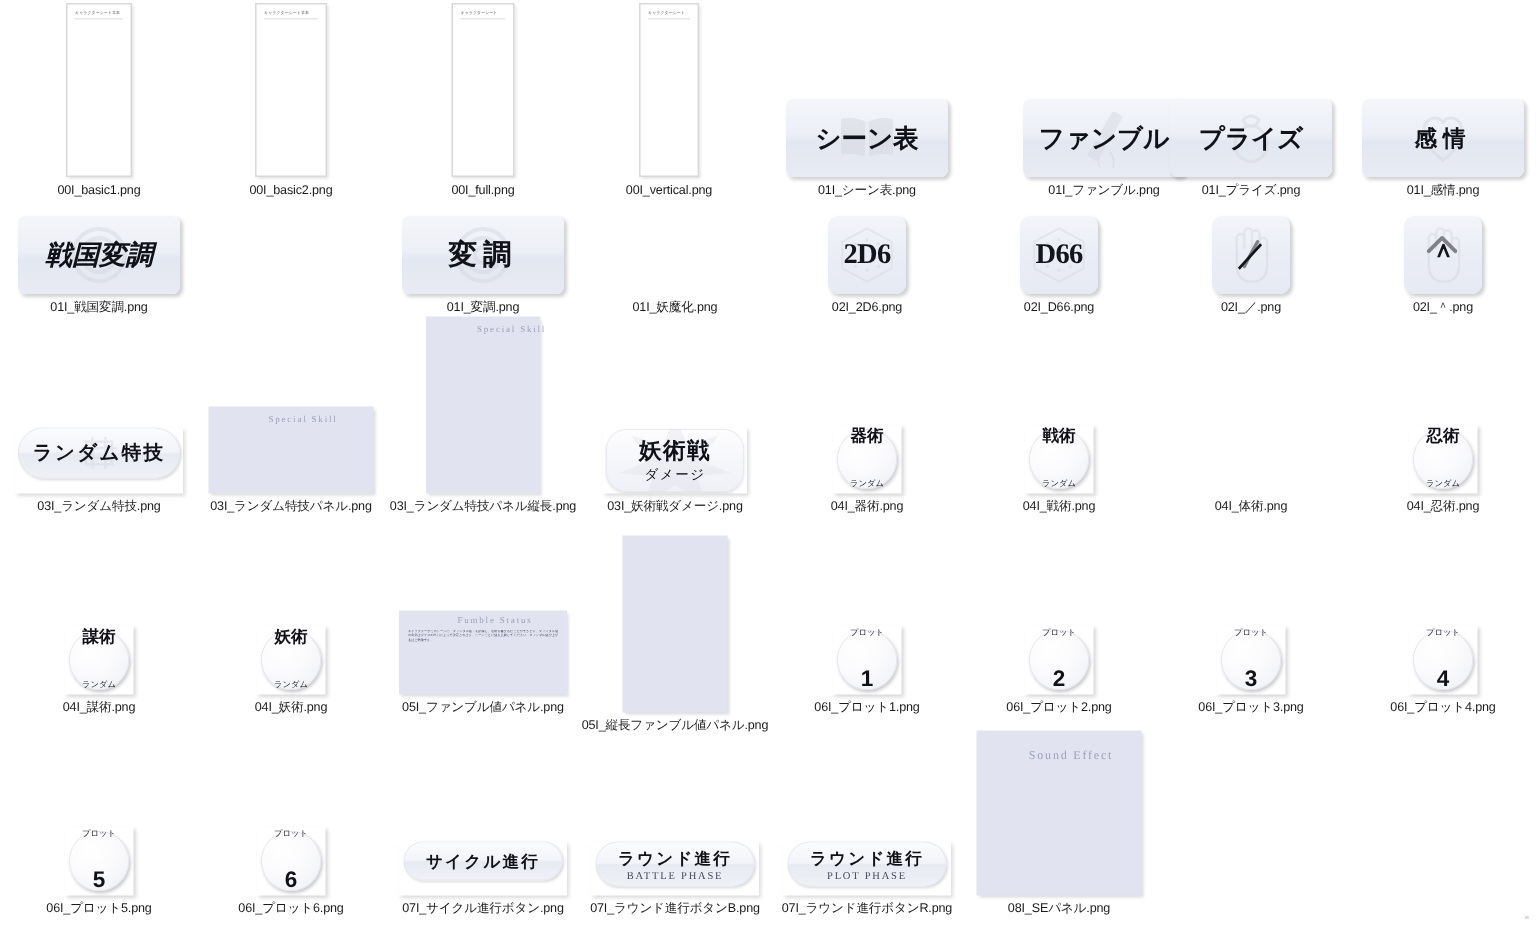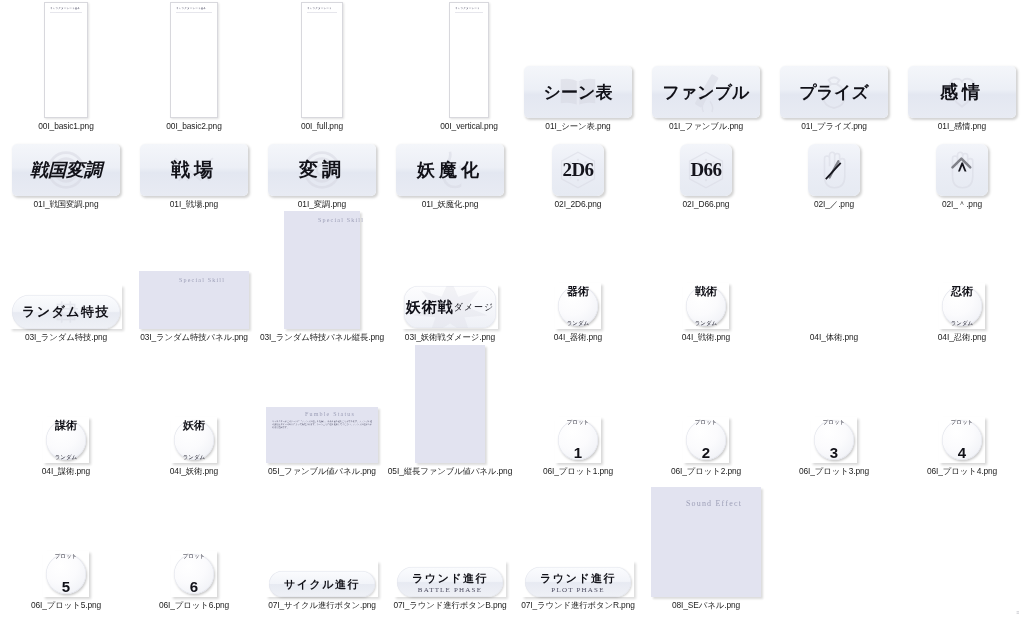--- a/index.html
+++ b/index.html
@@ -141,21 +141,21 @@
     align-items:center;justify-content:space-between;
     line-height:1;
   }
   .circ .c-main{color:#111118;font-weight:bold;}
   .circ .c-sub{color:#222230;margin-top:1px;}
 
   
   .pill-card{
     background:#ffffff;
     box-shadow:1.5px 1.5px 2.5px rgba(0,0,0,.14);
-    display:flex;align-items:flex-end;justify-content:center;
+    display:flex;align-items:flex-start;justify-content:center;
     position:relative;
   }
   .pill{
     border-radius:999px;
     background:linear-gradient(180deg,#fbfcfe 0%,#f2f4f9 48%,#e7eaf2 52%,#eff1f6 100%);
     box-shadow:1px 1px 2px rgba(0,0,0,.16), inset 0 0 0 .5px #e2e4ec;
     display:flex;flex-direction:column;
     align-items:center;justify-content:center;
     position:relative;overflow:hidden;
   }
@@ -171,21 +171,21 @@
   .btn-round-card{
     background:#ffffff;
     box-shadow:1.5px 1.5px 2.5px rgba(0,0,0,.14);
     display:flex;align-items:center;justify-content:center;
     position:relative;overflow:hidden;
   }
   .btn-round{
     border-radius:14px;
     background:linear-gradient(180deg,#fdfdfe 0%,#f6f7fb 50%,#eef0f6 100%);
     box-shadow:0 1px 2px rgba(0,0,0,.12), inset 0 0 0 .5px #e4e6ee;
-    display:flex;flex-direction:row;align-items:center;justify-content:center;
+    display:flex;flex-direction:column;align-items:center;justify-content:center;
     position:relative;overflow:hidden;
   }
   .btn-round .wm{position:absolute;left:50%;top:50%;transform:translate(-50%,-50%);opacity:.35;}
   .btn-round .r-main{position:relative;z-index:2;color:#101018;font-weight:bold;}
   .btn-round .r-sub{position:relative;z-index:2;color:#101018;}
 
   .statusbar{
     position:absolute;right:4px;bottom:2px;
     font-size:5px;color:#b9b9c2;letter-spacing:.5px;
   }
@@ -215,21 +215,21 @@
     </div>
     <div class="cell" style="left:258px;top:0;height:132px;">
       <div class="thumb-wrap">
         <div class="art doc-card" style="width:42px;height:116px;">
          <div class="doc-head">キャラクターシート</div>
          <div class="doc-rule"></div>
        </div>
       </div>
       <div class="caption">00I_full.png</div>
     </div>
-    <div class="cell" style="left:405px;top:0;height:132px;">
+    <div class="cell" style="left:382px;top:0;height:132px;">
       <div class="thumb-wrap">
         <div class="art doc-card" style="width:40px;height:116px;">
          <div class="doc-head">キャラクターシート</div>
          <div class="doc-rule"></div>
        </div>
       </div>
       <div class="caption">00I_vertical.png</div>
     </div>
     <div class="cell" style="left:514px;top:0;height:132px;">
       <div class="thumb-wrap">
@@ -238,21 +238,21 @@
             <svg width="42.64" height="30.7008" viewBox="0 0 64 46">
               <path d="M32 8 C26 3,14 2,6 4 L6 40 C14 38,26 39,32 43 C38 39,50 38,58 40 L58 4 C50 2,38 3,32 8 Z" fill="#d6d7e1"></path>
               <rect x="30" y="8" width="4" height="35" fill="#eaebf2"></rect>
             </svg>
           </span>
          <span class="lbl" style="font-size:17px;letter-spacing:0px;">シーン表</span>
        </div>
       </div>
       <div class="caption">01I_シーン表.png</div>
     </div>
-    <div class="cell" style="left:642px;top:0;height:132px;justify-content:flex-end;">
+    <div class="cell" style="left:672px;top:0;height:132px;justify-content:flex-end;">
       <div class="thumb-wrap">
         <div class="art btn-rect" style="width:108px;height:52px;">
          <span class="wm">
             <svg width="42.64" height="42.64" viewBox="0 0 64 64">
               <g transform="rotate(30 32 32)">
                 <rect x="26" y="4" width="12" height="30" rx="2" fill="#d6d7e1"></rect>
                 <rect x="26" y="38" width="12" height="18" rx="2" fill="#d6d7e1"></rect>
                 <rect x="20" y="33" width="24" height="4" fill="#eceef4"></rect>
               </g>
               <path d="M30 44 q-6 10 -2 18" stroke="#d6d7e1" stroke-width="2" fill="none"></path>
@@ -279,21 +279,21 @@
       <div class="caption">01I_プライズ.png</div>
     </div>
     <div class="cell" style="left:898px;top:0;height:132px;">
       <div class="thumb-wrap">
         <div class="art btn-rect" style="width:108px;height:52px;">
          <span class="wm">
             <svg width="42.64" height="42.64" viewBox="0 0 64 64">
               <path d="M32 54 C6 36,10 12,24 12 c5 0 8 3 8 6 c0-3 3-6 8-6 c14 0 18 24 -8 42 Z" fill="none" stroke="#d6d7e1" stroke-width="3"></path>
             </svg>
           </span>
-         <span class="lbl" style="font-size:18px;letter-spacing:4px;">感情</span>
+         <span class="lbl" style="font-size:15px;letter-spacing:4px;">感情</span>
        </div>
       </div>
       <div class="caption">01I_感情.png</div>
     </div>
     <div class="cell" style="left:2px;top:0;height:210px;">
       <div class="thumb-wrap">
         <div class="art btn-rect" style="width:108px;height:52px;">
          <span class="wm">
             <svg width="42.64" height="42.64" viewBox="0 0 64 64">
               <g fill="none" stroke="#d6d7e1" stroke-width="4">
@@ -301,66 +301,38 @@
                 <circle cx="32" cy="32" r="17"></circle>
                 <circle cx="32" cy="32" r="8"></circle>
               </g>
             </svg>
           </span>
          <span class="lbl" style="font-size:18px;letter-spacing:0px;font-style:italic;">戦国変調</span>
        </div>
       </div>
       <div class="caption">01I_戦国変調.png</div>
     </div>
-    <div class="cell" style="left:130px;top:0;height:210px;">
-      <div class="thumb-wrap">
-        <div class="art btn-rect" style="width:108px;height:52px;">
-         <span class="wm">
-            <svg width="42.64" height="34.112" viewBox="0 0 72 52">
-              <g stroke="#d6d7e1" stroke-width="3" fill="none">
-                <path d="M4 6 L48 44"></path>
-                <path d="M68 6 L24 44"></path>
-                <path d="M10 44 l8 -6"></path>
-                <path d="M62 44 l-8 -6"></path>
-              </g>
-            </svg>
-          </span>
-         <span class="lbl" style="font-size:19px;letter-spacing:4px;">戦場</span>
-       </div>
-      </div>
-      <div class="caption">01I_戦場.png</div>
-    </div>
     <div class="cell" style="left:258px;top:0;height:210px;">
       <div class="thumb-wrap">
         <div class="art btn-rect" style="width:108px;height:52px;">
          <span class="wm">
             <svg width="42.64" height="42.64" viewBox="0 0 64 64">
               <g fill="none" stroke="#d6d7e1" stroke-width="4">
                 <circle cx="32" cy="32" r="26"></circle>
                 <circle cx="32" cy="32" r="17"></circle>
                 <circle cx="32" cy="32" r="8"></circle>
               </g>
             </svg>
           </span>
          <span class="lbl" style="font-size:19px;letter-spacing:4px;">変調</span>
        </div>
       </div>
       <div class="caption">01I_変調.png</div>
     </div>
     <div class="cell" style="left:386px;top:0;height:210px;">
-      <div class="thumb-wrap">
-        <div class="art btn-rect" style="width:108px;height:52px;">
-         <span class="wm">
-            <svg width="23.452" height="42.64" viewBox="0 0 36 64">
-              <path d="M18 4 q2 10 -4 16 q-10 10 -6 24 q4 14 18 14 q14 0 14 -16 q0 -10 -8 -16" fill="none" stroke="#d6d7e1" stroke-width="4"></path>
-            </svg>
-          </span>
-         <span class="lbl" style="font-size:18px;letter-spacing:4px;">妖魔化</span>
-       </div>
-      </div>
       <div class="caption">01I_妖魔化.png</div>
     </div>
     <div class="cell" style="left:514px;top:0;height:210px;">
       <div class="thumb-wrap">
         <div class="art btn-sq" style="width:52px;height:52px;">
          <span class="wm">
             <svg width="40.56" height="40.56" viewBox="0 0 64 64">
               <path d="M32 4 L58 18 L58 46 L32 60 L6 46 L6 18 Z" fill="none" stroke="#d6d7e1" stroke-width="2"></path>
               <g fill="#d6d7e1">
                 <circle cx="20" cy="20" r="1.8"></circle>
@@ -547,21 +519,21 @@
     </div>
     <div class="cell" style="left:258px;top:0;height:477px;">
       <div class="thumb-wrap">
         <div class="art lav-panel" style="width:112px;height:56px;">
          <div class="lav-title" style="top:4px;font-size:6px;">Fumble Status</div>
          <div class="lav-body" style="top:13px;max-height:38px;">キャラクターがこのシーンに「ファンブル値」を記録し、名前を書き込むことができます。ファンブル値の変化はダイスの出目によって決定されます。シーンごとに値を更新してください。ファンブル値が上がるほど危険です。</div>
        </div>
       </div>
       <div class="caption">05I_ファンブル値パネル.png</div>
     </div>
-    <div class="cell" style="left:386px;top:0;height:477px;">
+    <div class="cell" style="left:386px;top:12px;height:477px;">
       <div class="thumb-wrap">
         <div class="art lav-panel" style="width:70px;height:118px;">
          <div class="lav-title" style="top:5px;font-size:6px;"></div>
          <div class="lav-body" style="top:14px;max-height:99px;"></div>
        </div>
       </div>
       <div class="caption">05I_縦長ファンブル値パネル.png</div>
     </div>
     <div class="cell" style="left:514px;top:0;height:477px;">
       <div class="thumb-wrap">

